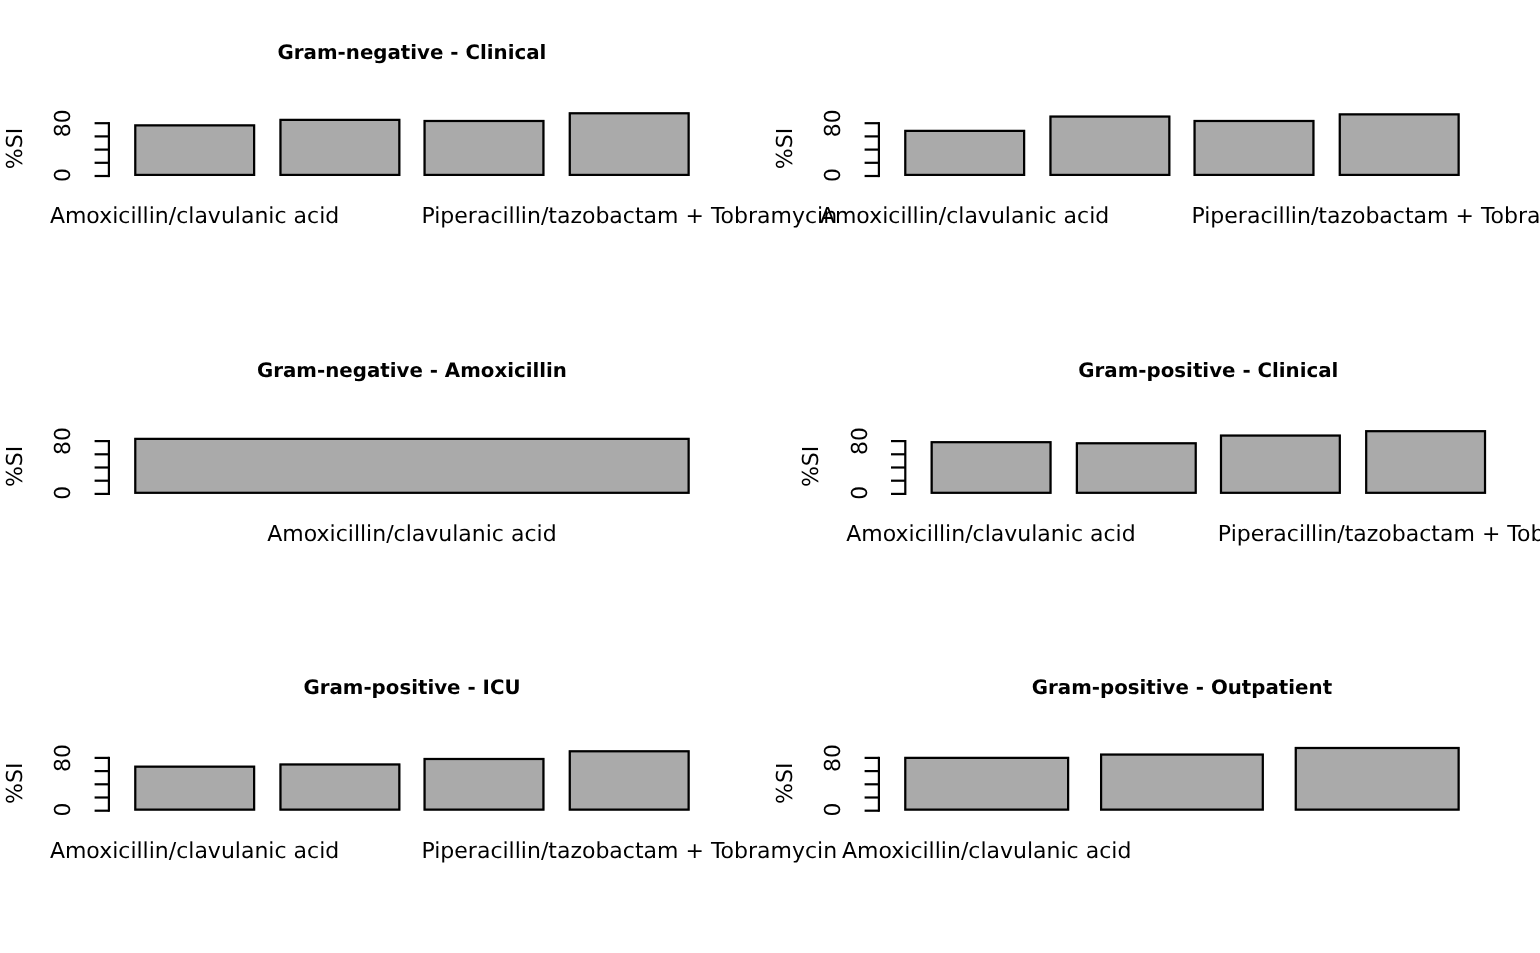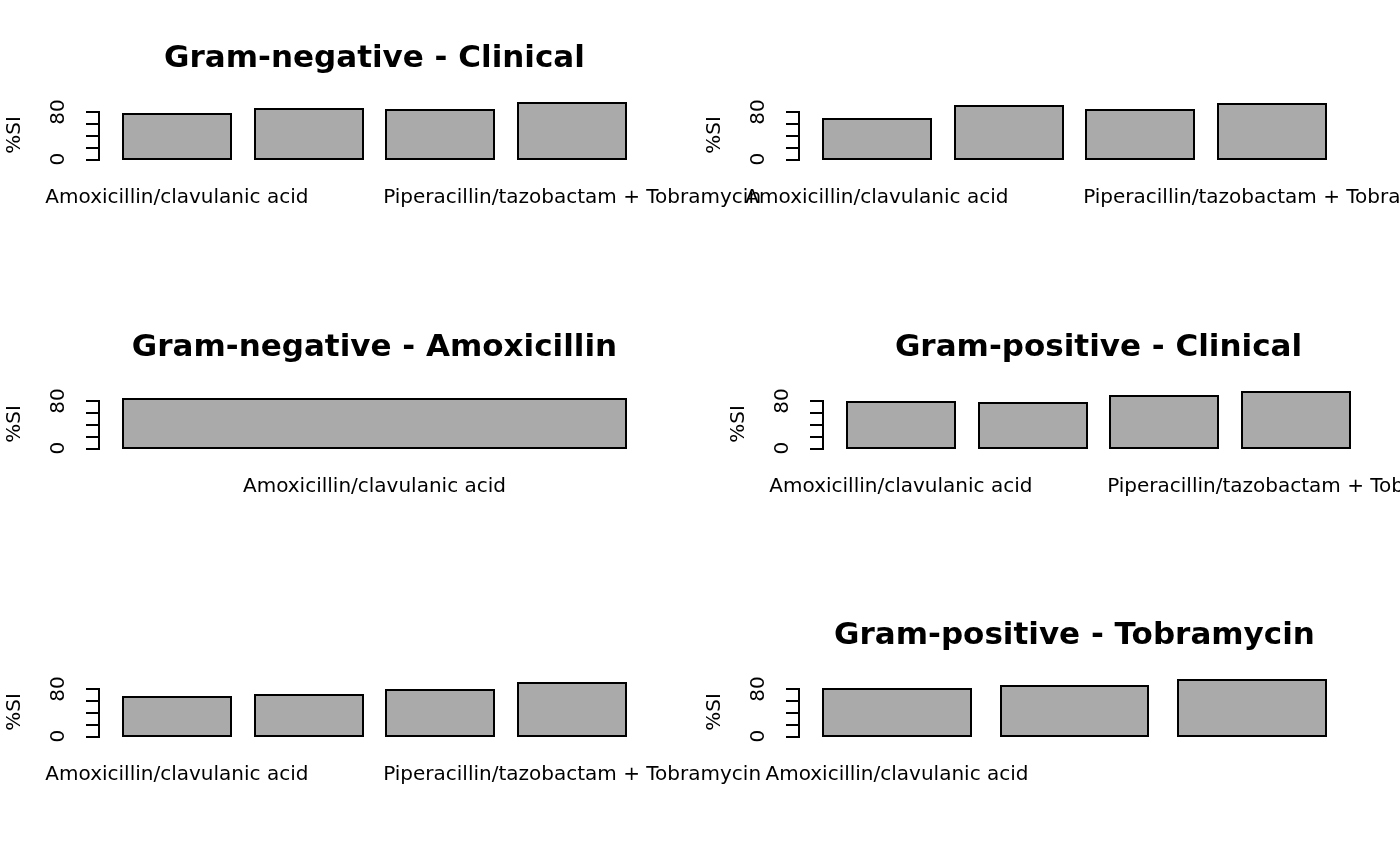--- a/index.html
+++ b/index.html
@@ -2,21 +2,21 @@
 <html><head>
 <meta charset="utf-8">
 <style>
   html,body{margin:0;padding:0;background:#ffffff;}
   body{width:1400px;height:866px;overflow:hidden;position:relative;
        font-family:"DejaVu Sans","Liberation Sans",sans-serif;color:#000;}
   .grid{position:absolute;left:0;top:0;width:1400px;height:866px;}
   .cell{position:absolute;width:700px;height:289px;}
   .panel{position:absolute;left:0;top:0;width:700px;height:289px;}
   .title{position:absolute;left:122px;top:38px;width:505px;text-align:center;
-         font-size:31px;font-weight:bold;white-space:nowrap;}
+         font-size:18px;font-weight:bold;white-space:nowrap;}
   .ylab{position:absolute;left:-17px;top:123px;width:60px;height:24px;line-height:24px;
         text-align:center;font-size:20px;transform:rotate(-90deg);}
   .ytick{position:absolute;left:41px;width:32px;height:24px;line-height:24px;
          text-align:center;font-size:20px;transform:rotate(-90deg);}
   .ytick-hi{top:100px;}
   .ytick-lo{top:147px;}
   .yaxis{position:absolute;left:98px;top:111px;width:2px;height:50px;background:#000;}
   .tk{position:absolute;left:86px;width:13px;height:2px;background:#000;display:block;}
   .plot{position:absolute;left:122px;top:90px;width:505px;height:69.5px;}
   .bar{position:absolute;bottom:0;box-sizing:border-box;border:2px solid #000;}
@@ -119,20 +119,21 @@
     <i class="tk" style="top: 158.5px;"></i>
         <i class="tk" style="top: 146.7px;"></i>
         <i class="tk" style="top: 134.9px;"></i>
         <i class="tk" style="top: 123.1px;"></i>
         <i class="tk" style="top: 111.3px;"></i>
       </div>
   </div>
 
   <div class="cell" style="left:0;top:577px">
     <div class="panel">
+      <div class="title">Gram-positive - ICU</div>
       <div class="ylab">%SI</div>
       <div class="ytick ytick-hi">80</div>
       <div class="ytick ytick-lo">0</div>
       <div class="yaxis"></div>
       <div class="plot">
           <div class="bar" style="left: 0%; width: 21.7375%; height: 40.71px; background: rgb(170, 170, 170); border-color: rgb(0, 0, 0);"></div>
           <div class="bar" style="left: 26.0875%; width: 21.7375%; height: 42.48px; background: rgb(170, 170, 170); border-color: rgb(0, 0, 0);"></div>
           <div class="bar" style="left: 52.175%; width: 21.7375%; height: 47.2px; background: rgb(170, 170, 170); border-color: rgb(0, 0, 0);"></div>
           <div class="bar" style="left: 78.2625%; width: 21.7375%; height: 54.87px; background: rgb(170, 170, 170); border-color: rgb(0, 0, 0);"></div>
         </div>
@@ -143,21 +144,21 @@
     <i class="tk" style="top: 158.5px;"></i>
         <i class="tk" style="top: 146.7px;"></i>
         <i class="tk" style="top: 134.9px;"></i>
         <i class="tk" style="top: 123.1px;"></i>
         <i class="tk" style="top: 111.3px;"></i>
       </div>
   </div>
 
   <div class="cell" style="left:700px;top:577px">
     <div class="panel">
-      <div class="title">Gram-positive - Tobramycin</div>
+      <div class="title">Gram-positive - Outpatient</div>
       <div class="ylab">%SI</div>
       <div class="ytick ytick-hi">80</div>
       <div class="ytick ytick-lo">0</div>
       <div class="yaxis"></div>
       <div class="plot">
           <div class="bar" style="left: 0%; width: 29.7%; height: 48.38px; background: rgb(170, 170, 170); border-color: rgb(0, 0, 0);"></div>
           <div class="bar" style="left: 35.15%; width: 29.7%; height: 51.33px; background: rgb(170, 170, 170); border-color: rgb(0, 0, 0);"></div>
           <div class="bar" style="left: 70.3%; width: 29.7%; height: 57.23px; background: rgb(170, 170, 170); border-color: rgb(0, 0, 0);"></div>
         </div>
       <div class="xlabels">

